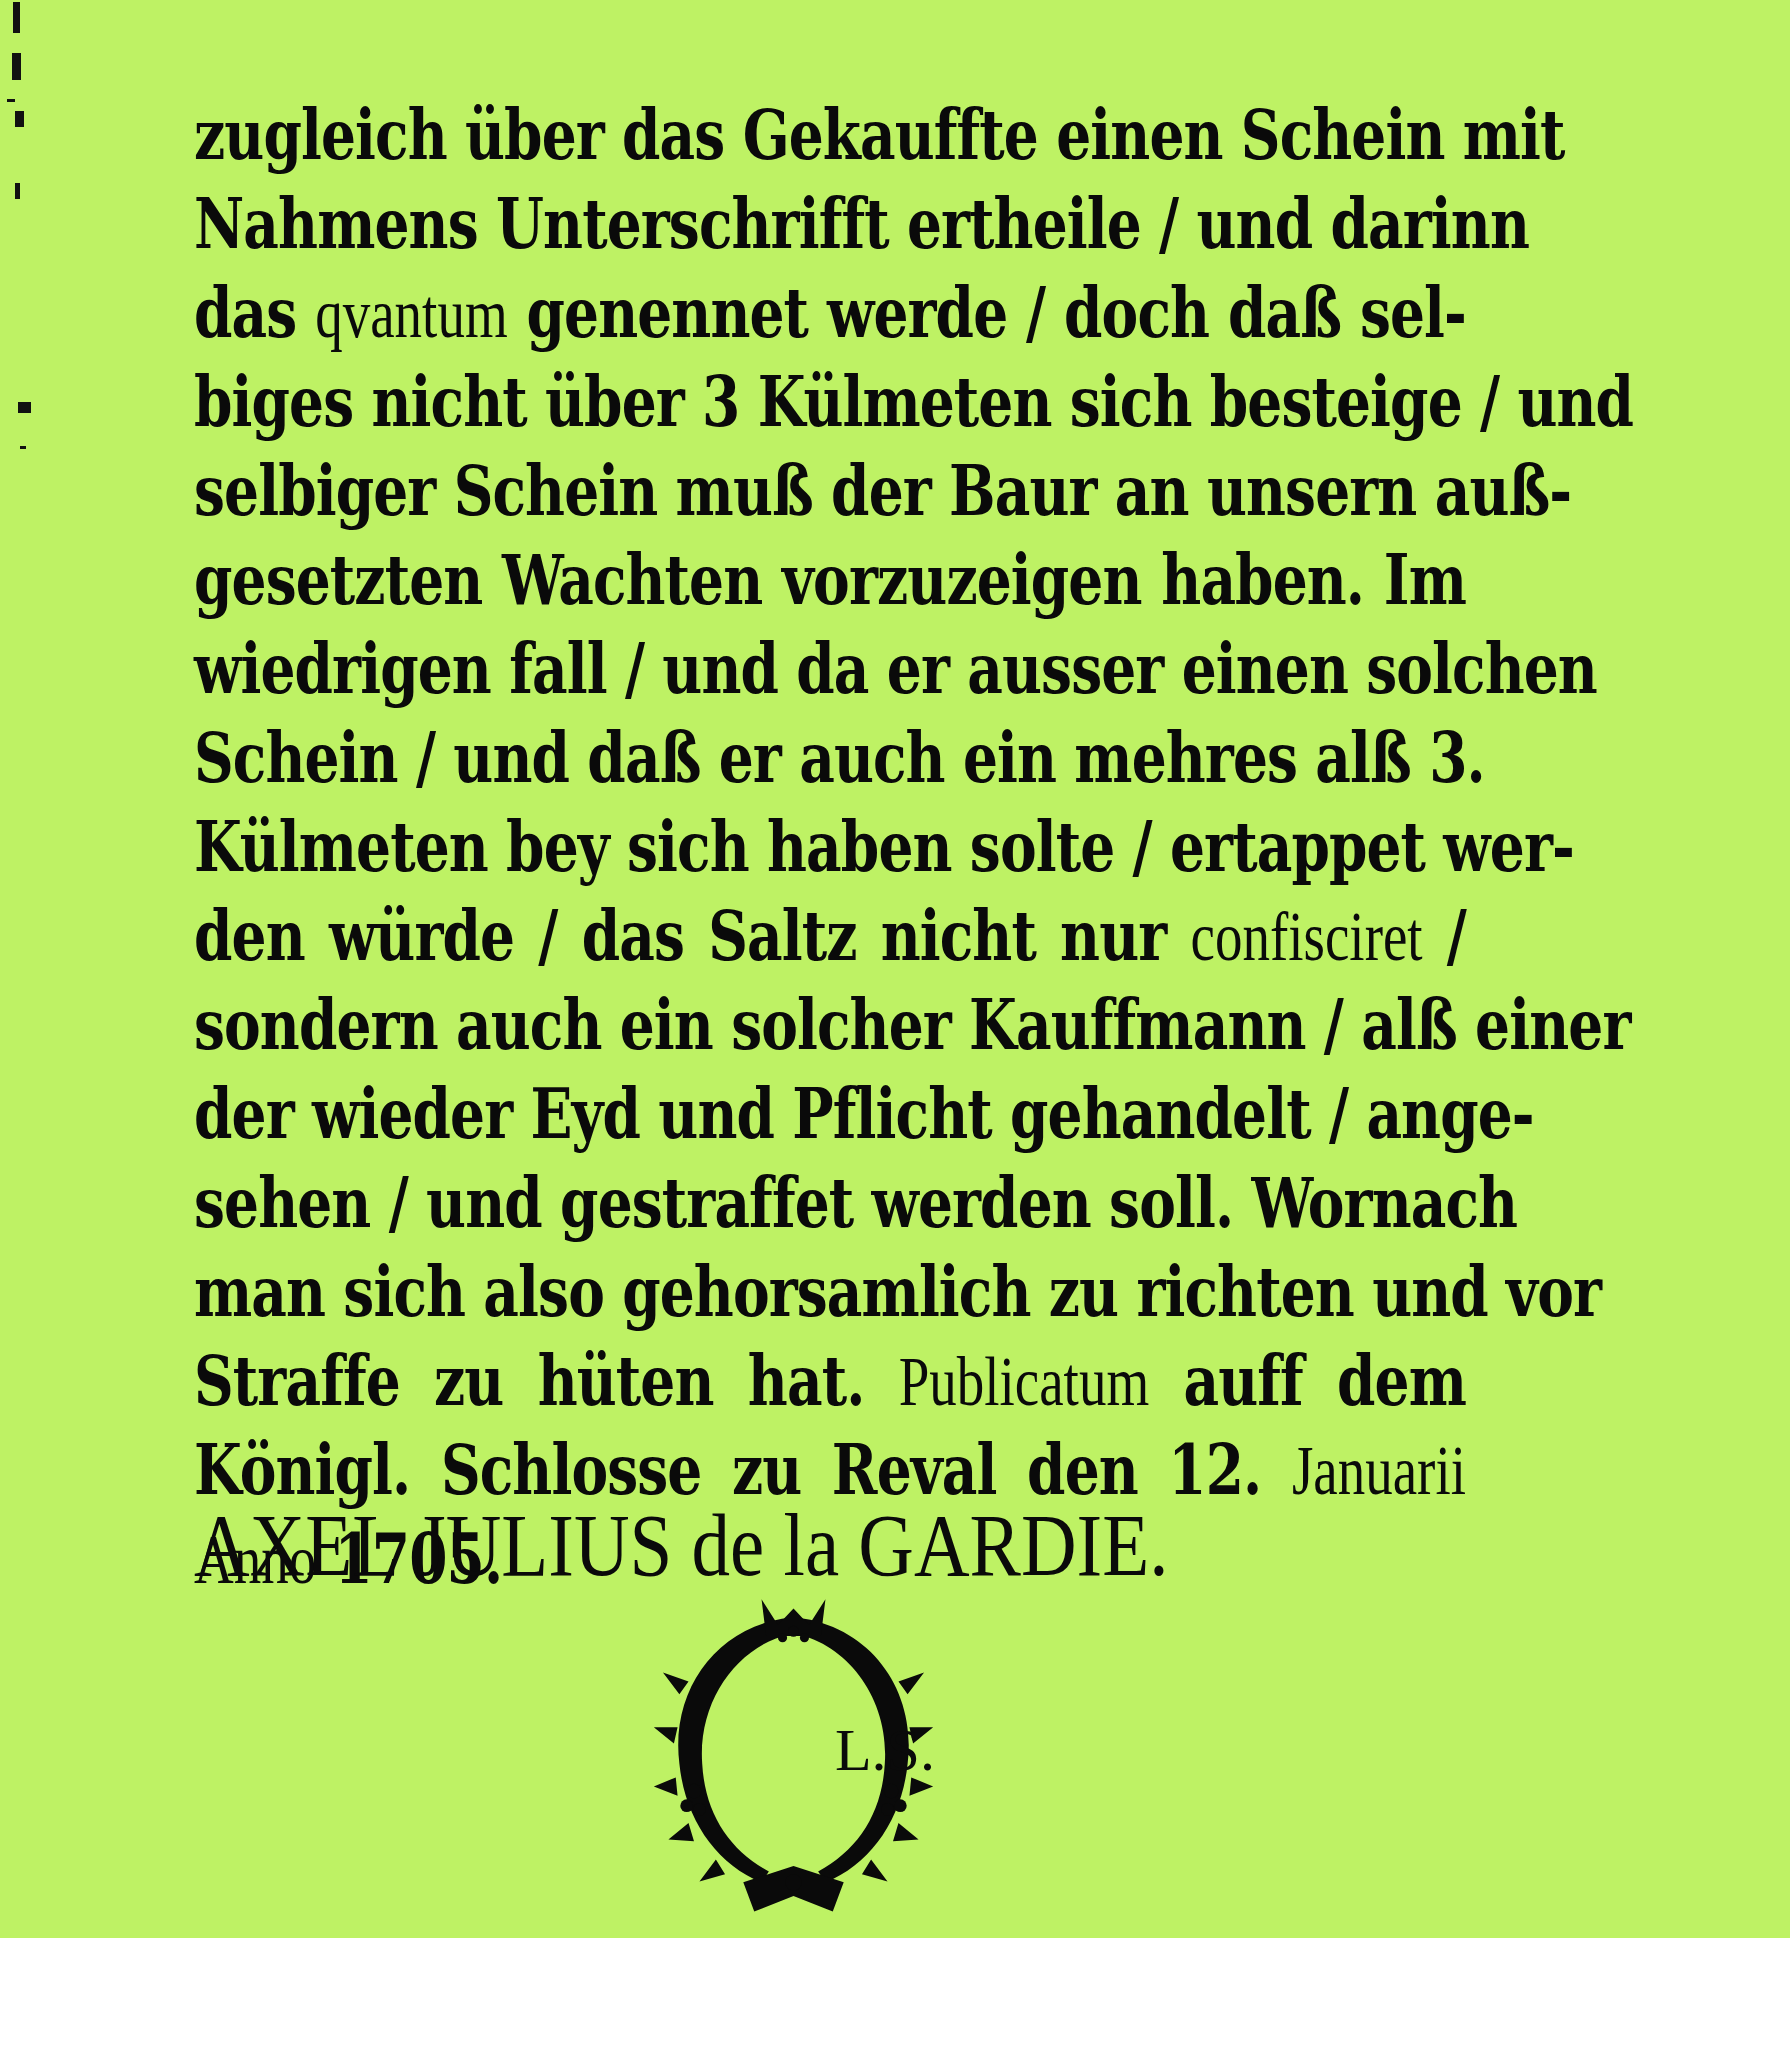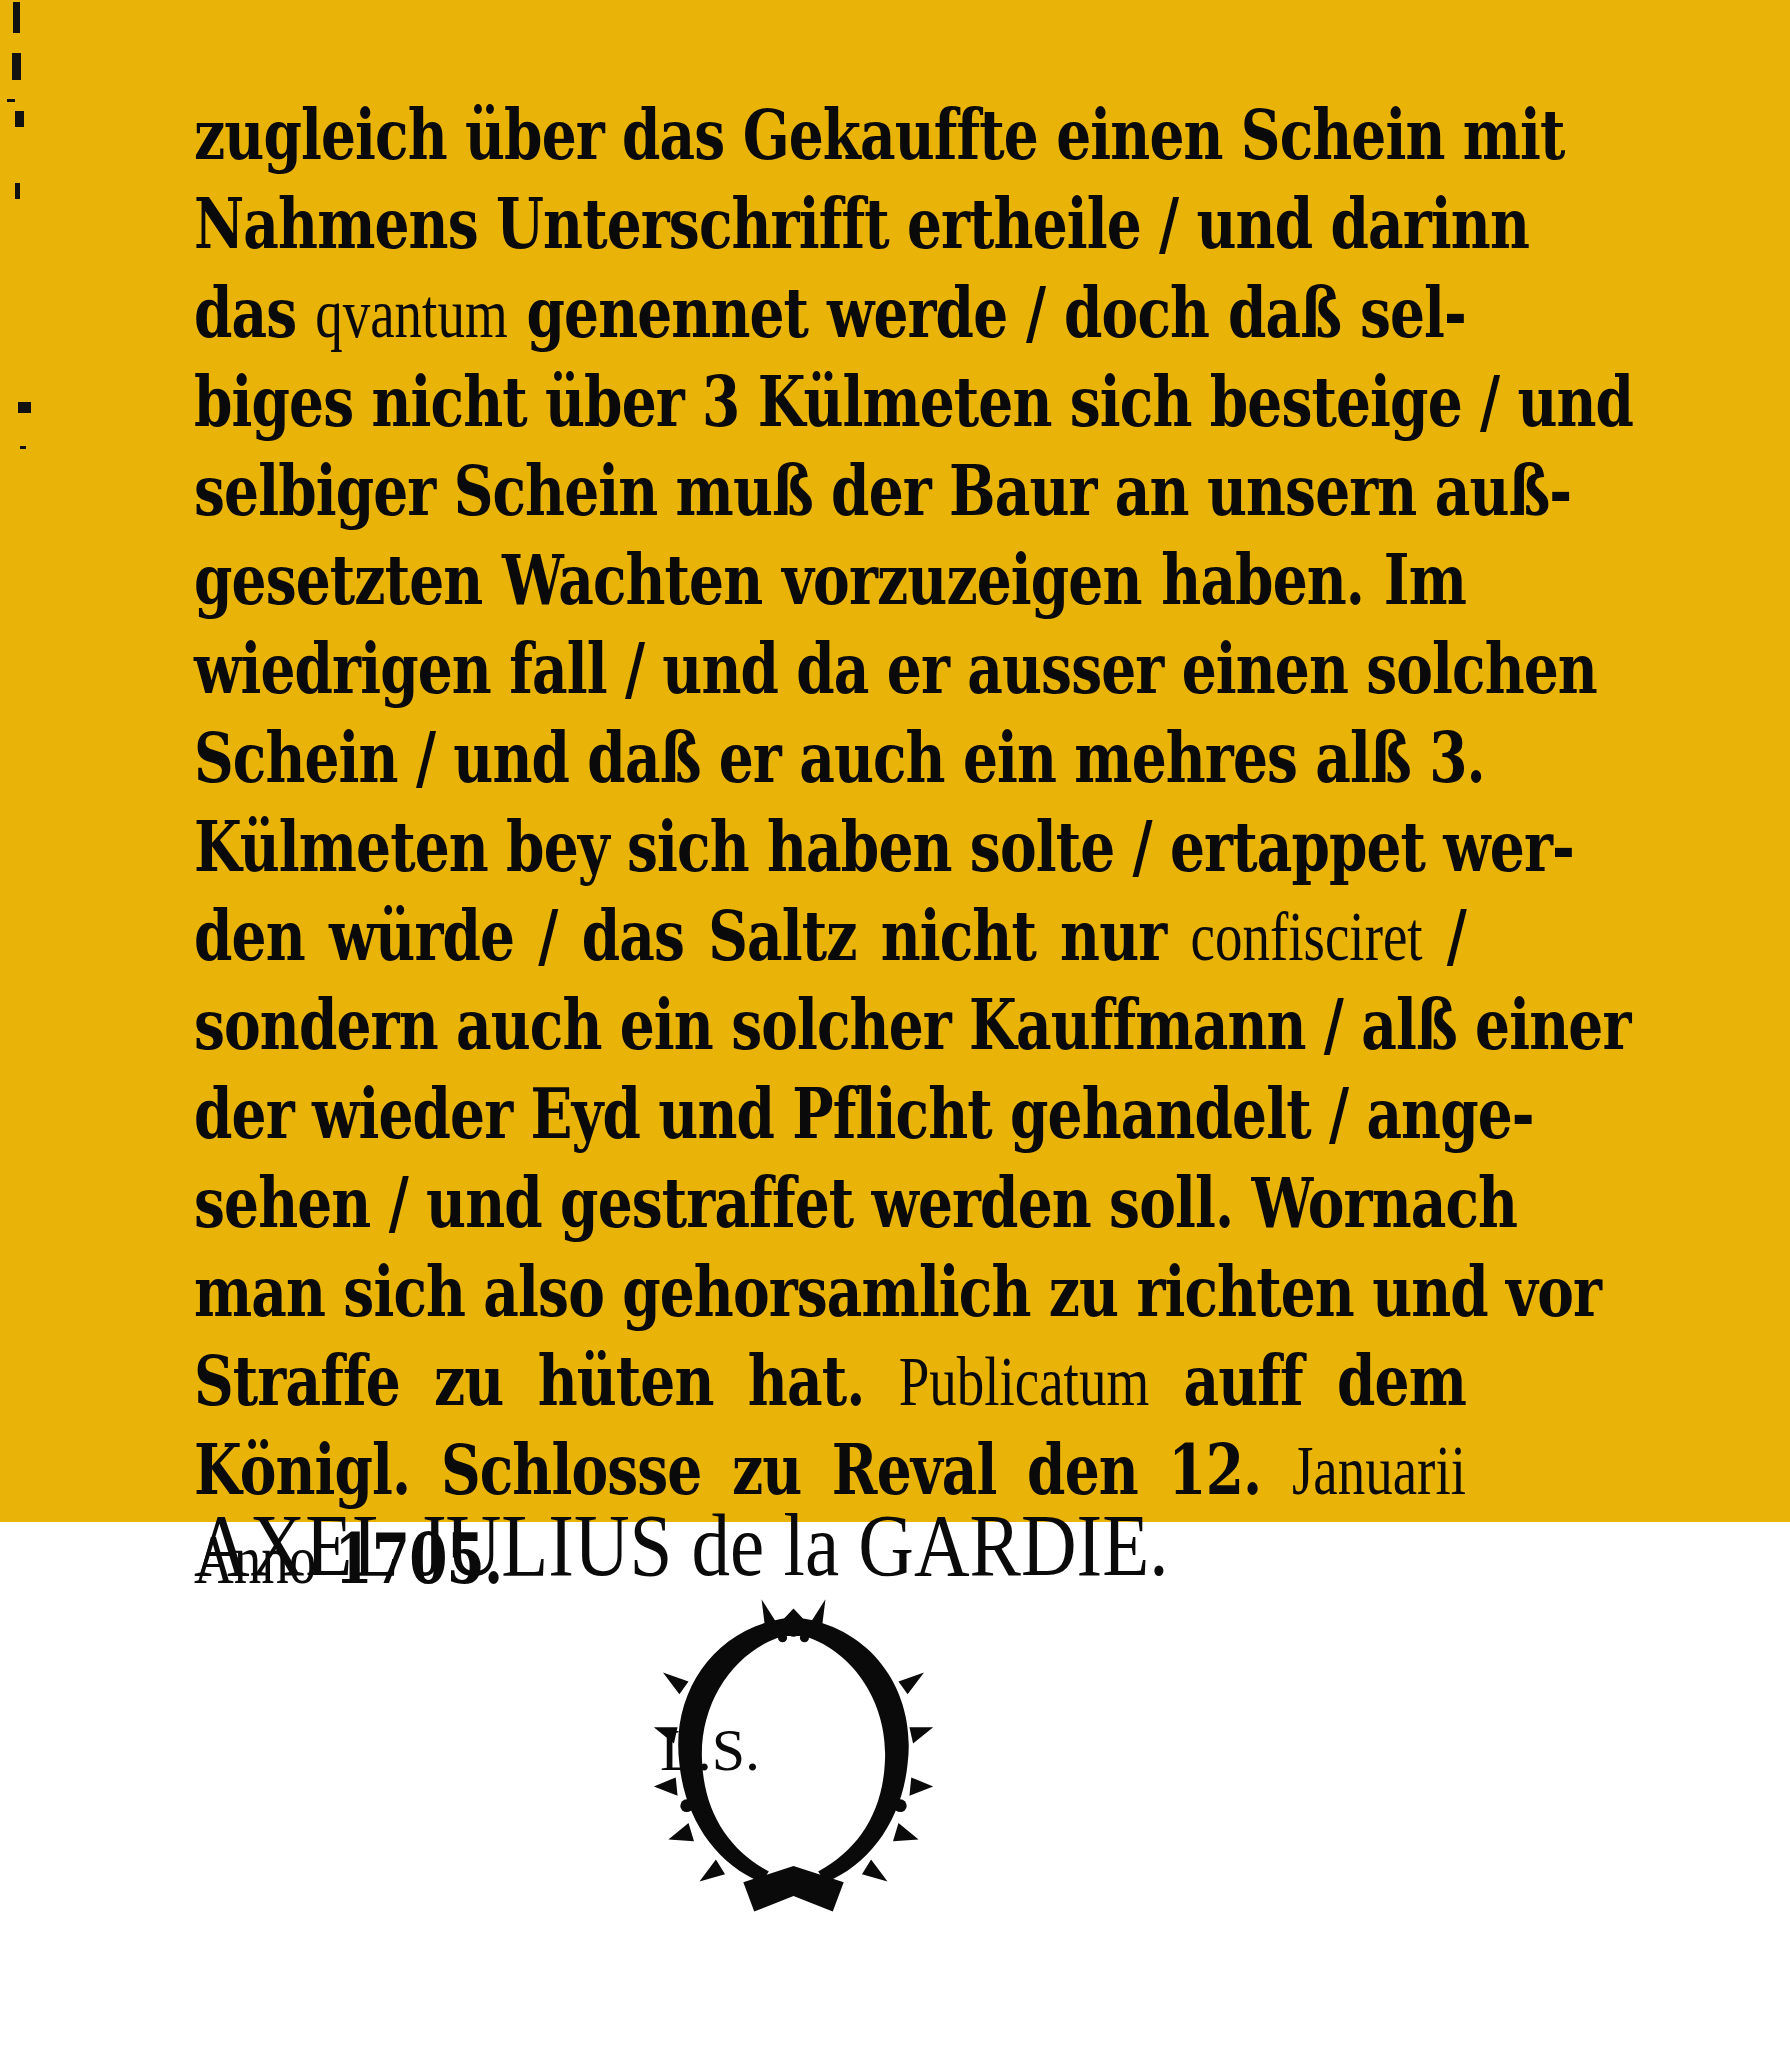--- a/index.html
+++ b/index.html
@@ -1,37 +1,37 @@
 <!DOCTYPE html>
 <html style="font-size:14.6px"><head>
 <meta charset="utf-8">
 <style>
   html, body { margin:0; padding:0; background:#ffffff; }
   body { width:1791px; height:2047px; position:relative; overflow:hidden; }
-  .page { position:absolute; left:0; top:0; width:1791px; height:1522px; background:#eab308; }
+  .page { position:absolute; left:0; top:0; width:1791px; height:1938px; background:#bef264; }
   .specks { position:absolute; left:7.3px; top:0; width:27.4px; height:822px; }
   .speck { position:absolute; background:#111; }
   .body-text { position:absolute; left:194px; top:90px; width:1272px; }
   .line {
     display:block; height:89px; line-height:89px;
     font-family:"DejaVu Serif", serif; font-weight:bold;
     font-size:55px; color:#0a0a0a; white-space:nowrap;
     text-align:justify; text-align-last:justify;
     letter-spacing:-0.9px; transform:scaleY(1.25); transform-origin:center;
   }
   .line.last { text-align-last:left; }
   .antiqua { font-family:"Liberation Serif", serif; font-weight:normal; letter-spacing:0; }
   .signature {
     position:absolute; left:194px; top:1494px; width:1279px;
     font-family:"Liberation Serif", serif; font-weight:normal; font-size:77px;
     color:#0a0a0a; transform:scaleY(1.15); transform-origin:left top; white-space:nowrap;
   }
   .seal { position:absolute; left:652px; top:1581px; width:283px; height:338px; }
   .seal-label {
-    position:absolute; left:8px; right:0; top:135px; text-align:left;
+    position:absolute; left:2px; right:0; top:135px; text-align:right;
     font-family:"Liberation Serif", serif; font-size:60px; color:#0a0a0a;
   }
 </style>
 </head>
 <body>
 
 <div class="page">
 
   <div class="specks">
     <div class="speck" style="left:5.5px;top:1.8px;width:7.3px;height:31px;"></div>

